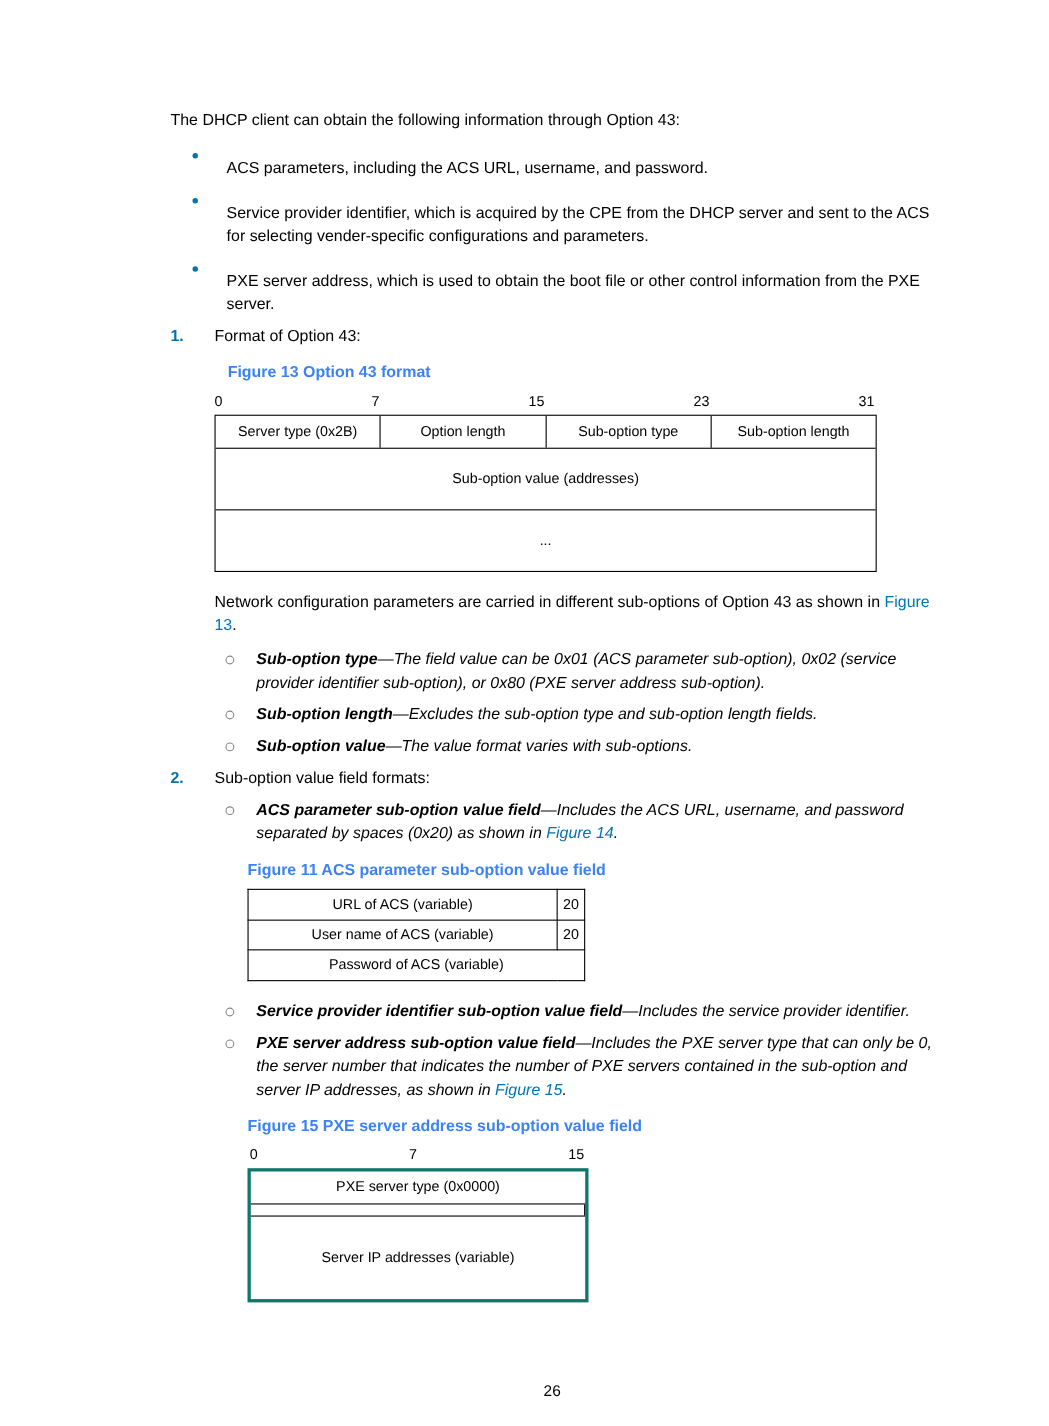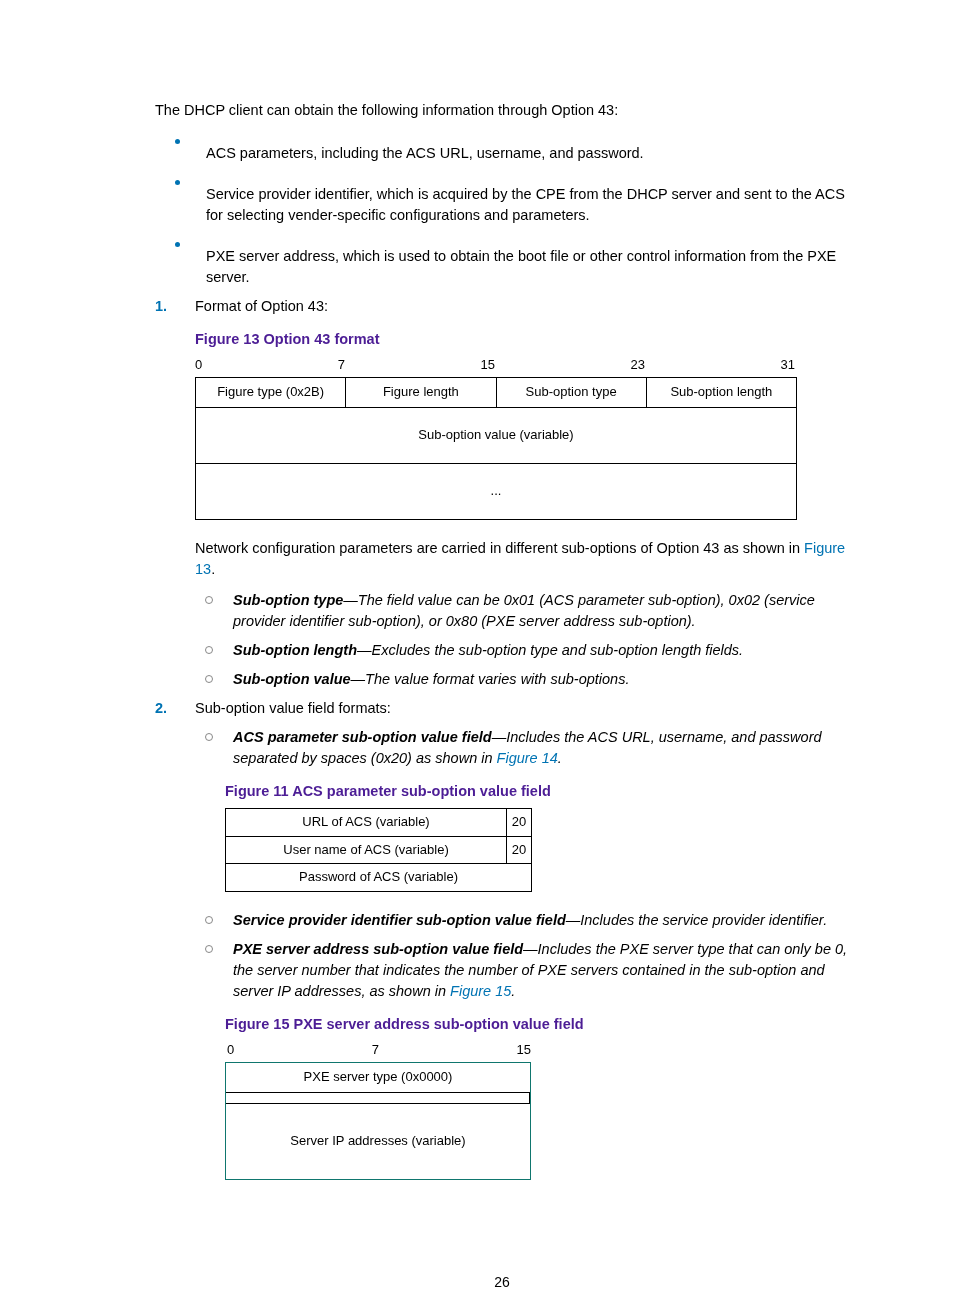--- a/index.html
+++ b/index.html
@@ -33,22 +33,22 @@
   }
   .num-content { flex: 1; }
   .circ-row { margin-left: 50px; }
   .circ-dot {
     width: 6px; height: 6px; border-radius: 50%;
     border: 1px solid #888;
     margin-top: 6px; margin-right: 20px; flex-shrink: 0;
   }
   .circ-content { flex: 1; font-style: italic; }
   .fig-caption {
-    color: #4c1d95; font-weight: bold;
-    margin: 12px 0 6px 40px;
+    color: #3b82f6; font-weight: bold;
+    margin: 12px 0 6px 52px;
     font-size: 14.5px;
   }
   .fig-caption.inner { margin-left: 70px; }
   .link { color: #0073b3; }
   b { font-weight: bold; }
 
   
   .fig13 { margin-left: 40px; margin-top: 4px; margin-bottom: 18px; }
   .fig13-ruler {
     display: flex; justify-content: space-between;
@@ -80,31 +80,31 @@
   .fig14 .nar { width: 24px; }
 
   
   .fig15 { margin-left: 70px; margin-top: 6px; margin-bottom: 18px; }
   .fig15-ruler {
     display: flex; justify-content: space-between;
     width: 304px; font-size: 13px; margin-bottom: 2px;
     padding: 0 2px;
   }
   .fig15-box {
-    width: 304px; border: 1px solid #0f766e;
+    width: 304px; border: 3px solid #0f766e;
     font-size: 13px; text-align: center;
   }
   .fig15-r1 { padding: 5px 0; }
   .fig15-r2 { display: flex; border-top: 1px solid #000; }
   .fig15-r2 > div { padding: 5px 0; }
   .fig15-r2 > div:first-child { width: 60%; border-right: 1px solid #000; }
   .fig15-r2 > div:last-child { flex: 1; }
   .fig15-r3 { border-top: 1px solid #000; padding: 28px 0; }
 
-  .page-num { text-align: center; margin-top: 92px; font-size: 14px; }
+  .page-num { text-align: center; margin-top: 70px; font-size: 14px; }
 </style>
 </head>
 <body>
 
 <div class="para">The DHCP client can obtain the following information through Option 43:</div>
 
 <div class="bullet-row">
   <div class="bullet-dot"></div>
   <div class="bullet-content">ACS parameters, including the ACS URL, username, and password.</div>
 </div>
@@ -126,26 +126,26 @@
 <div class="fig13">
   <div class="fig13-ruler">
     <span>0</span>
     <span>7</span>
     <span>15</span>
     <span>23</span>
     <span>31</span>
   </div>
   <div class="fig13-box">
     <div class="fig13-r1">
-      <div>Figure type (0x2B)</div>
-      <div>Figure length</div>
+      <div>Server type (0x2B)</div>
+      <div>Option length</div>
       <div>Sub-option type</div>
       <div>Sub-option length</div>
     </div>
-    <div class="fig13-r2">Sub-option value (variable)</div>
+    <div class="fig13-r2">Sub-option value (addresses)</div>
     <div class="fig13-r3">...</div>
   </div>
 </div>
 
 <div class="para" style="margin-left:40px;margin-top:16px;">
   <span>Network configuration parameters are carried in different sub-options of Option 43 as shown in </span><span class="link">Figure 13</span><span>.</span>
 </div>
 
 <div class="circ-row">
   <div class="circ-dot"></div>

